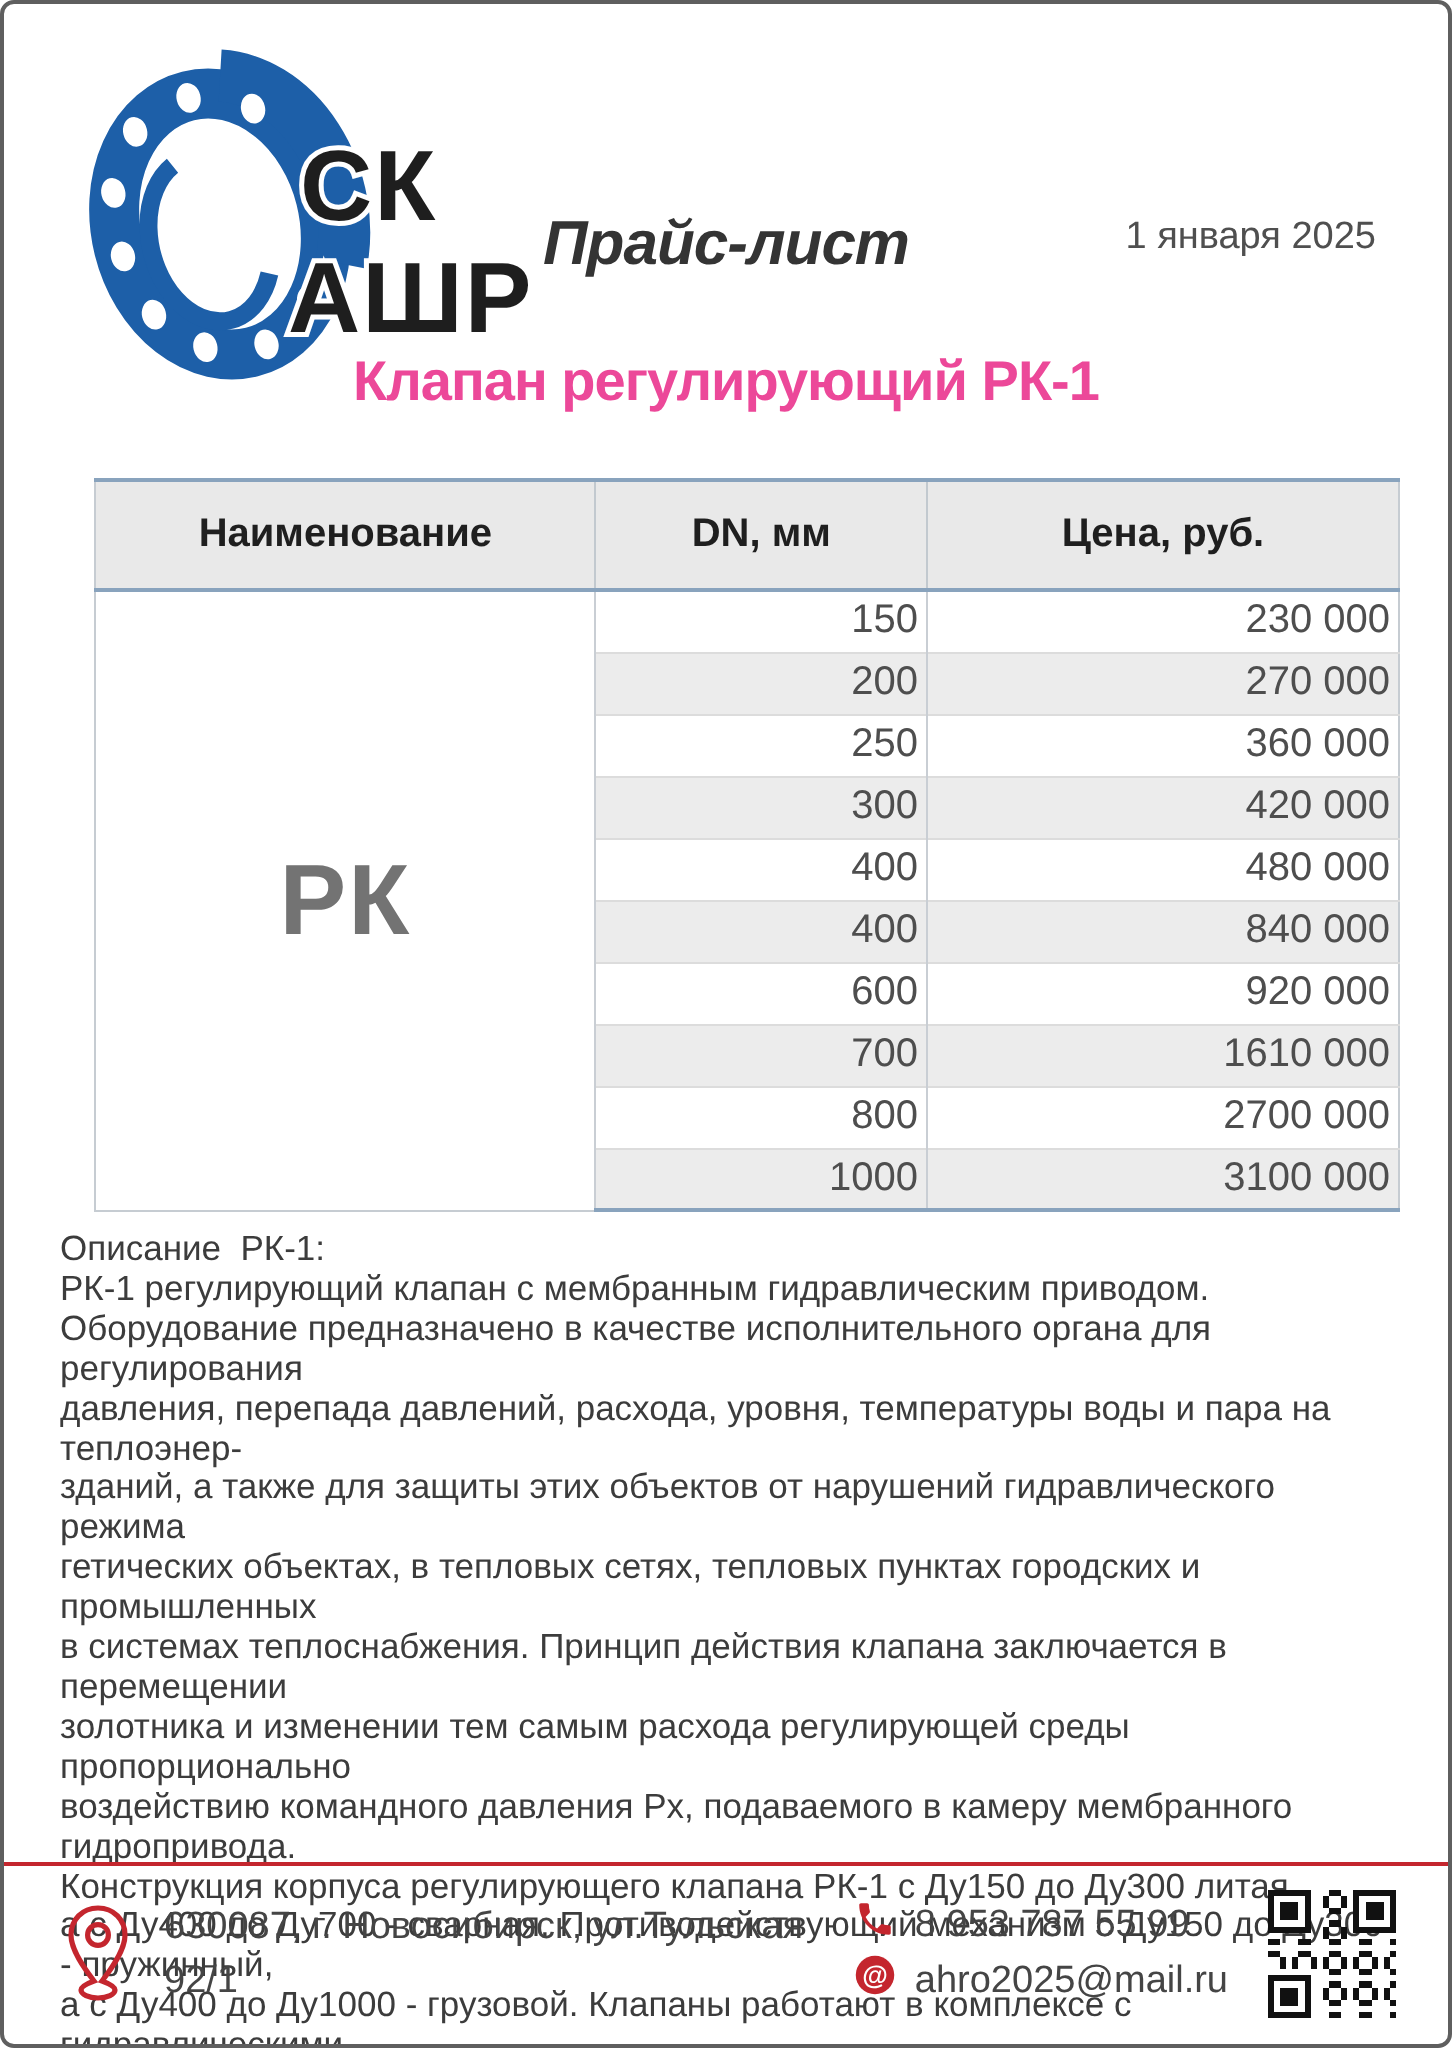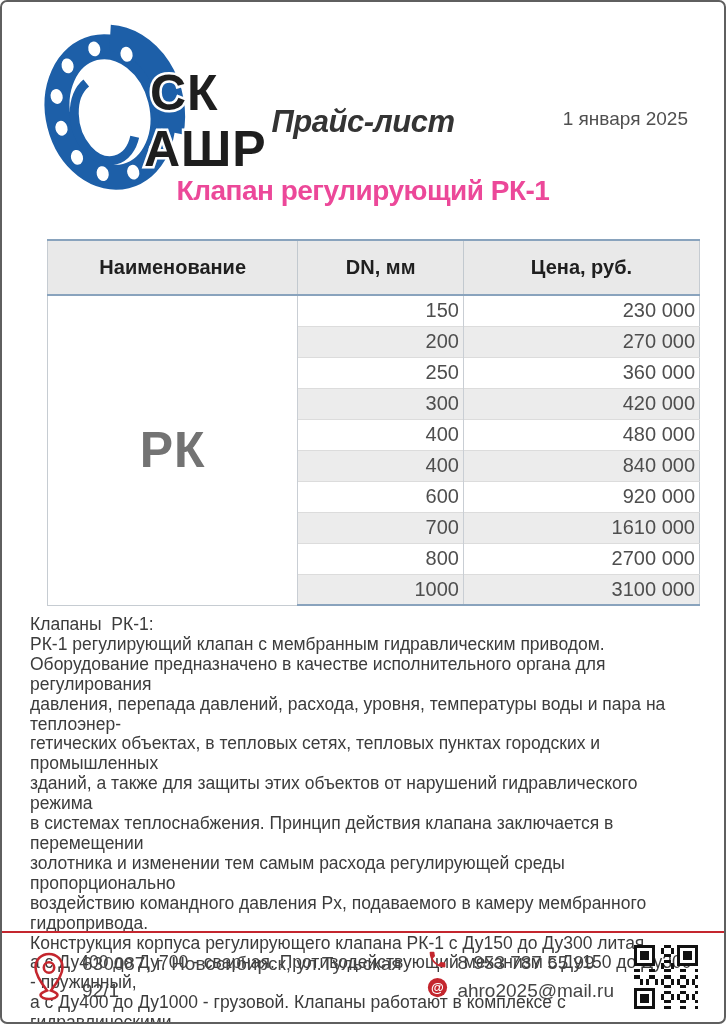--- a/index.html
+++ b/index.html
@@ -161,26 +161,26 @@
         </tr>
         <tr>
           <td class="data">1000</td>
           <td class="data">3100 000</td>
         </tr>
       </tbody>
     </table>
   </div>
 
   <div class="description">
-    <div class="line">Клапаны  РК-1:</div>
+    <div class="line">Описание  РК-1:</div>
     <div class="line">РК-1 регулирующий клапан с мембранным гидравлическим приводом.</div>
     <div class="line">Оборудование предназначено в качестве исполнительного органа для регулирования</div>
     <div class="line">давления, перепада давлений, расхода, уровня, температуры воды и пара на теплоэнер-</div>
+    <div class="line">зданий, а также для защиты этих объектов от нарушений гидравлического режима</div>
     <div class="line">гетических объектах, в тепловых сетях, тепловых пунктах городских и промышленных</div>
-    <div class="line">зданий, а также для защиты этих объектов от нарушений гидравлического режима</div>
     <div class="line">в системах теплоснабжения. Принцип действия клапана заключается в перемещении</div>
     <div class="line">золотника и изменении тем самым расхода регулирующей среды пропорционально</div>
     <div class="line">воздействию командного давления Рх, подаваемого в камеру мембранного гидропривода.</div>
     <div class="line">Конструкция корпуса регулирующего клапана РК-1 с Ду150 до Ду300 литая,</div>
     <div class="line">а с Ду400 до Ду700 - сварная. Противодействующий механизм с Ду150 до Ду300 - пружинный,</div>
     <div class="line">а с Ду400 до Ду1000 - грузовой. Клапаны работают в комплексе с гидравлическими</div>
 
   </div>
 
   <div class="footer">

